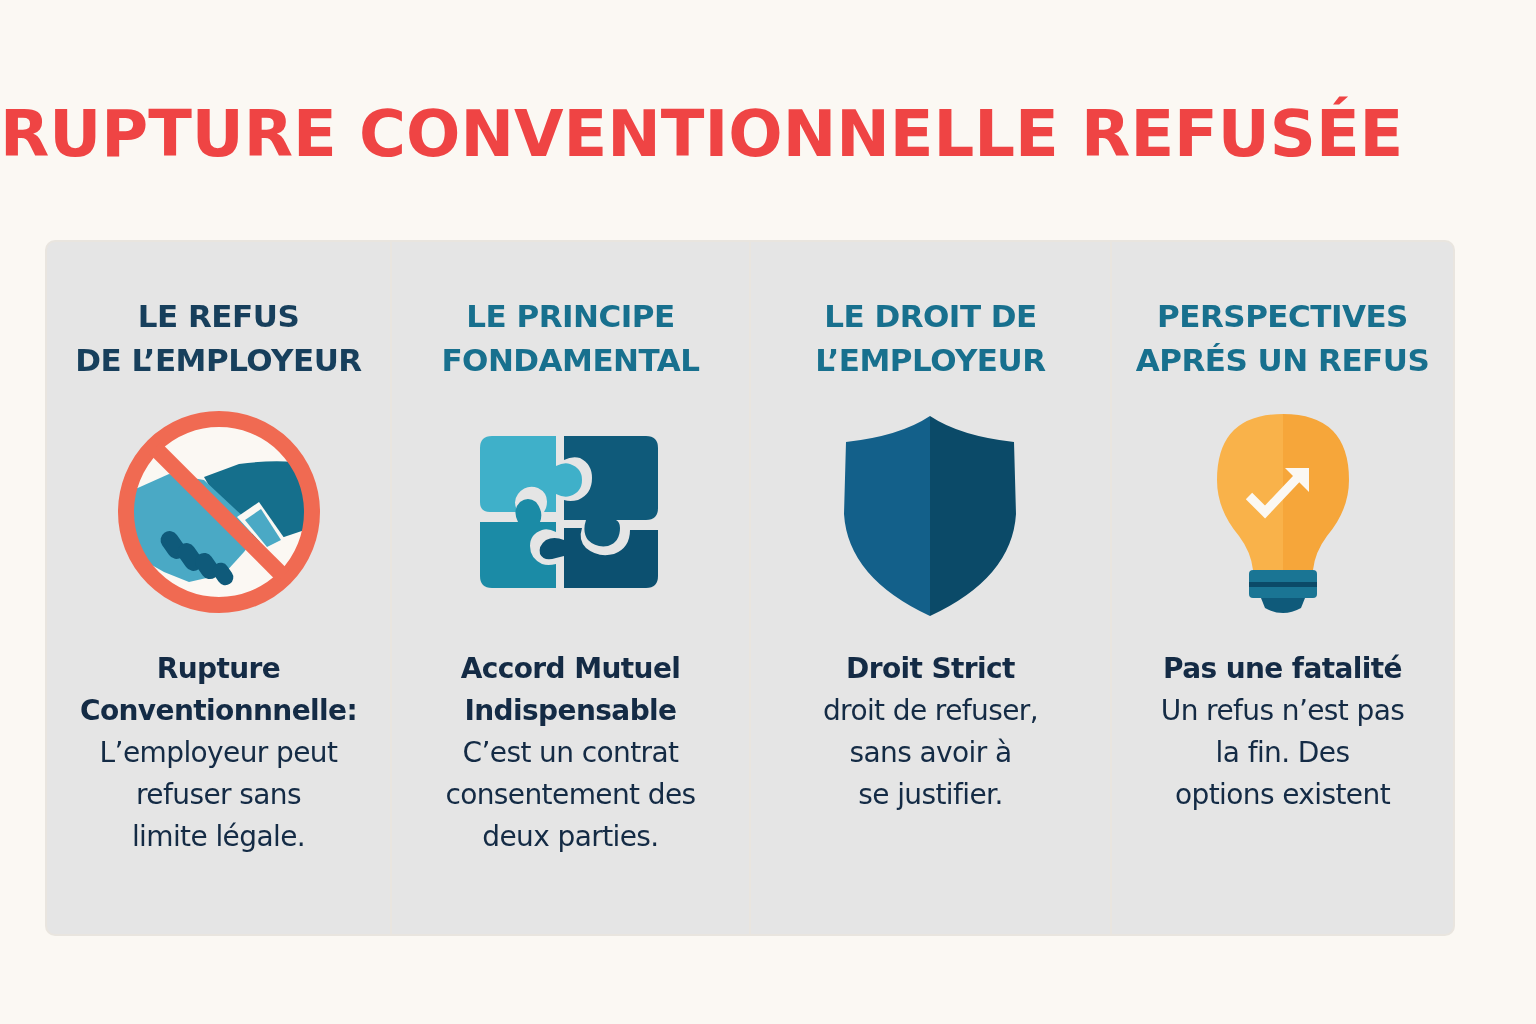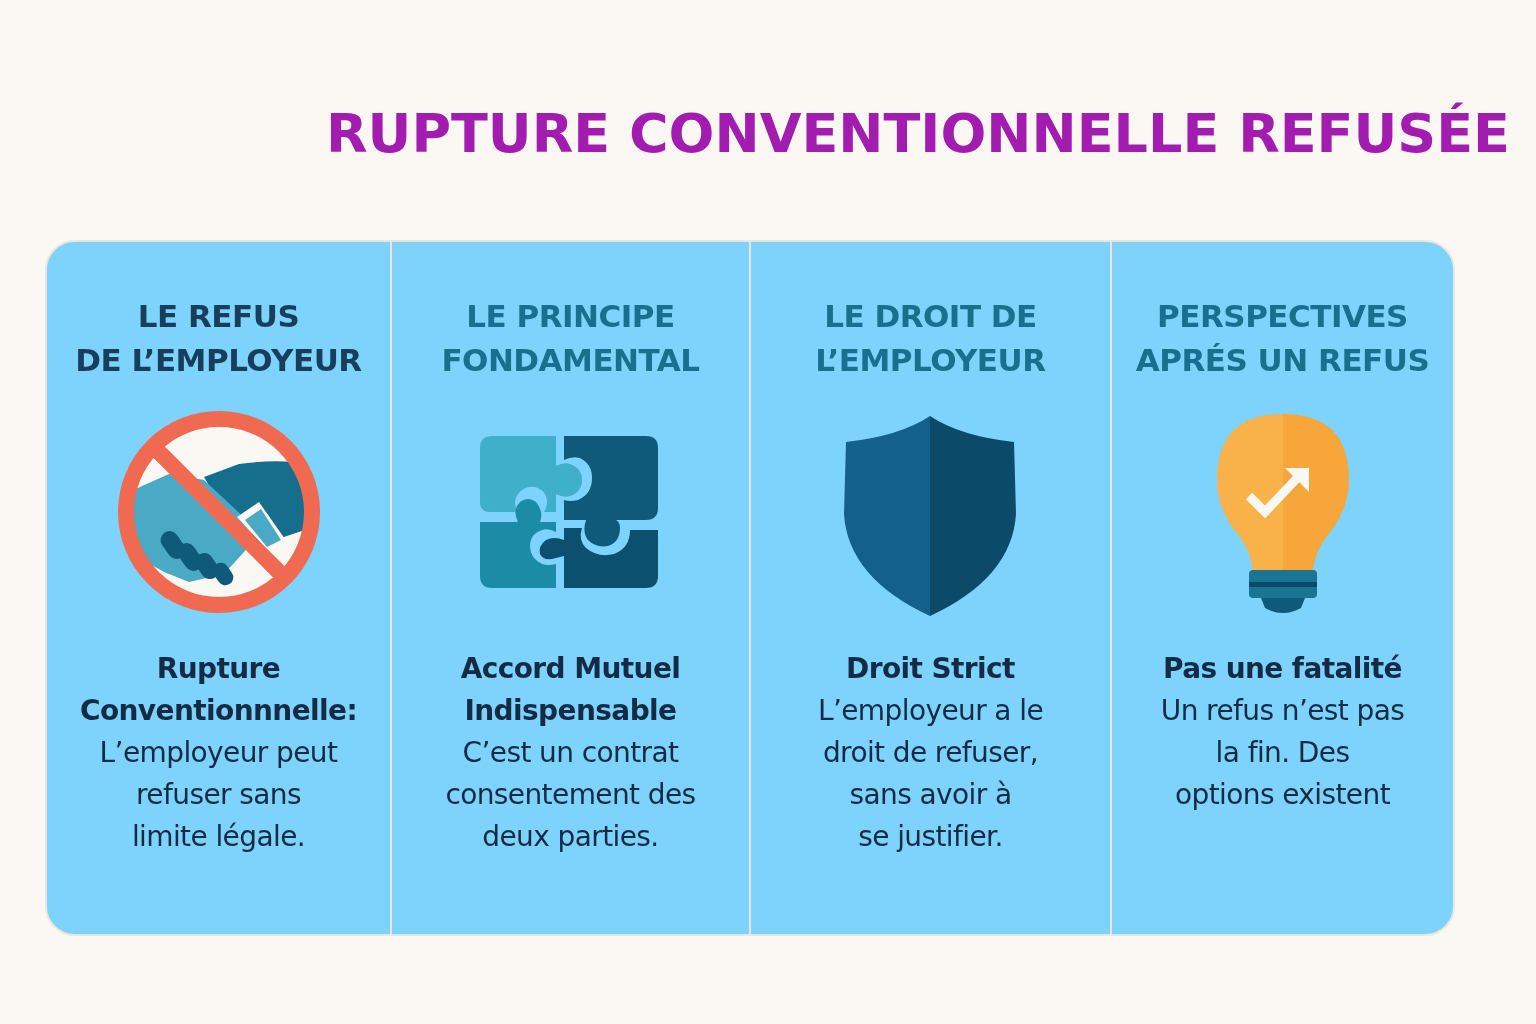--- a/index.html
+++ b/index.html
@@ -12,38 +12,38 @@
     }
     body {
       font-family: "DejaVu Sans", "Liberation Sans", sans-serif;
       position: relative;
     }
     .page-title {
       position: absolute;
       left: 0;
       top: 92px;
       width: 1510px;
-      text-align: right;
+      text-align: left;
       font-family: "DejaVu Sans", sans-serif;
       font-weight: bold;
-      font-size: 54px;
+      font-size: 64px;
       letter-spacing: 0px;
-      color: #a21caf;
+      color: #ef4444;
       margin: 0;
       line-height: 84px;
     }
     .panel-grid {
       position: absolute;
       left: 45px;
       top: 240px;
       width: 1410px;
       height: 696px;
       border: 2px solid #e9e5df;
-      border-radius: 30px;
-      background: #7dd3fc;
+      border-radius: 10px;
+      background: #e5e5e5;
       display: flex;
       box-sizing: border-box;
       overflow: hidden;
     }
     .card {
       position: relative;
       box-sizing: border-box;
       height: 100%;
       border-right: 2px solid #e9e5df;
       text-align: center;
@@ -165,21 +165,20 @@
       <span class="line">L’EMPLOYEUR</span>
     </div>
     <div class="card-icon">
       <svg viewBox="0 0 220 220">
         <path d="M110 14 Q80 34 26 40 L24 112 Q28 176 110 214 Z" fill="#13608a"></path>
         <path d="M110 14 Q140 34 194 40 L196 112 Q192 176 110 214 Z" fill="#0b4a68"></path>
       </svg>
     </div>
     <div class="card-body">
       <span class="line strong">Droit Strict</span>
-      <span class="line">L’employeur a le</span>
       <span class="line">droit de refuser,</span>
       <span class="line">sans avoir à</span>
       <span class="line">se justifier.</span>
     </div>
   </div>
 
   <div class="card c4">
     <div class="card-heading" style="color:#18708e">
       <span class="line">PERSPECTIVES</span>
       <span class="line">APRÉS UN REFUS</span>

